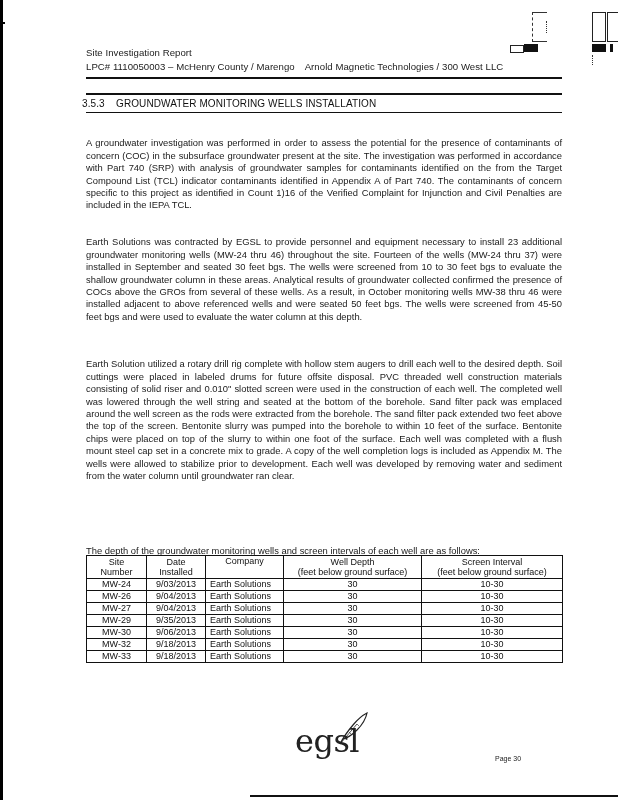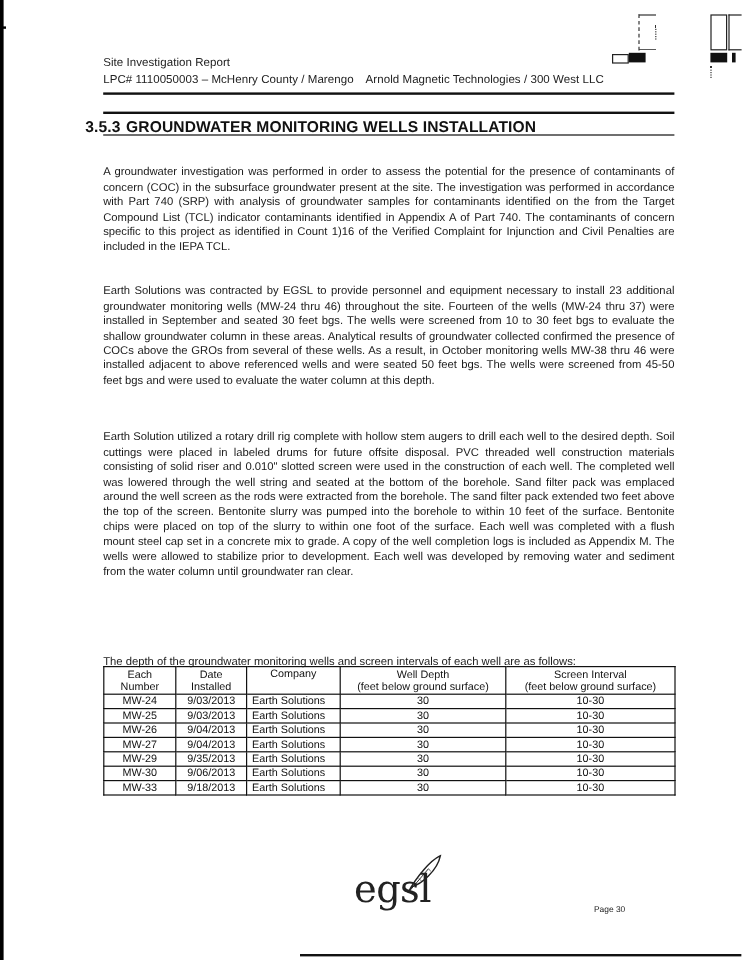--- a/index.html
+++ b/index.html
@@ -22,21 +22,21 @@
     .artifact-dots { position: absolute; left: 592px; top: 55px; width: 1px; height: 10px; border-left: 1px dotted #333; }
 
     .hdr { position: absolute; left: 86px; font-size: 9.6px; color: #222; letter-spacing: 0.05px; white-space: nowrap; }
     .hdr1 { top: 47px; }
     .hdr2 { top: 61px; }
     .hdr2 .gap { display: inline-block; width: 10px; }
     .rule { position: absolute; left: 86px; width: 476px; background: #111; }
     .rule1 { top: 77px; height: 1.5px; }
     .rule2 { top: 93px; height: 1.5px; }
     .rule3 { top: 112px; height: 1px; }
-    .section-title { position: absolute; left: 71px; top: 98px; font-size: 13px; font-weight: bold; color: #111; white-space: nowrap; letter-spacing: 0.1px; }
+    .section-title { position: absolute; left: 82px; top: 98px; font-size: 10px; font-weight: normal; color: #111; white-space: nowrap; letter-spacing: 0.1px; }
     .section-title .num { display: inline-block; width: 34px; }
 
     .para {
       position: absolute; left: 86px; width: 476px;
       font-size: 9.4px; line-height: 12.4px; text-align: justify; color: #1a1a1a;
     }
     .p1 { top: 128px; }
     .p2 { top: 227px; }
     .p3 { top: 349px; }
     .p4 { top: 536px; text-align: left; }
@@ -94,37 +94,30 @@
 <table class="wells">
   <colgroup>
     <col style="width:60px">
       <col style="width:59px">
       <col style="width:78px">
       <col style="width:138px">
       <col style="width:141px">
   </colgroup>
   <thead>
     <tr>
-      <th><span>Each</span><br><span>Number</span></th>
+      <th><span>Site</span><br><span>Number</span></th>
       <th><span>Date</span><br><span>Installed</span></th>
       <th style="vertical-align:top"><span>Company</span></th>
       <th><span>Well Depth</span><br><span>(feet below ground surface)</span></th>
       <th><span>Screen Interval</span><br><span>(feet below ground surface)</span></th>
     </tr>
   </thead>
   <tbody>
     <tr>
         <td>MW-24</td>
-        <td>9/03/2013</td>
-        <td class="company">Earth Solutions</td>
-        <td>30</td>
-        <td>10-30</td>
-      </tr>
-    <tr>
-        <td>MW-25</td>
         <td>9/03/2013</td>
         <td class="company">Earth Solutions</td>
         <td>30</td>
         <td>10-30</td>
       </tr>
     <tr>
         <td>MW-26</td>
         <td>9/04/2013</td>
         <td class="company">Earth Solutions</td>
         <td>30</td>
@@ -145,20 +138,27 @@
         <td>10-30</td>
       </tr>
     <tr>
         <td>MW-30</td>
         <td>9/06/2013</td>
         <td class="company">Earth Solutions</td>
         <td>30</td>
         <td>10-30</td>
       </tr>
     <tr>
+        <td>MW-32</td>
+        <td>9/18/2013</td>
+        <td class="company">Earth Solutions</td>
+        <td>30</td>
+        <td>10-30</td>
+      </tr>
+    <tr>
         <td>MW-33</td>
         <td>9/18/2013</td>
         <td class="company">Earth Solutions</td>
         <td>30</td>
         <td>10-30</td>
       </tr>
   </tbody>
 </table>
 
 <div class="logo">egsl</div>

